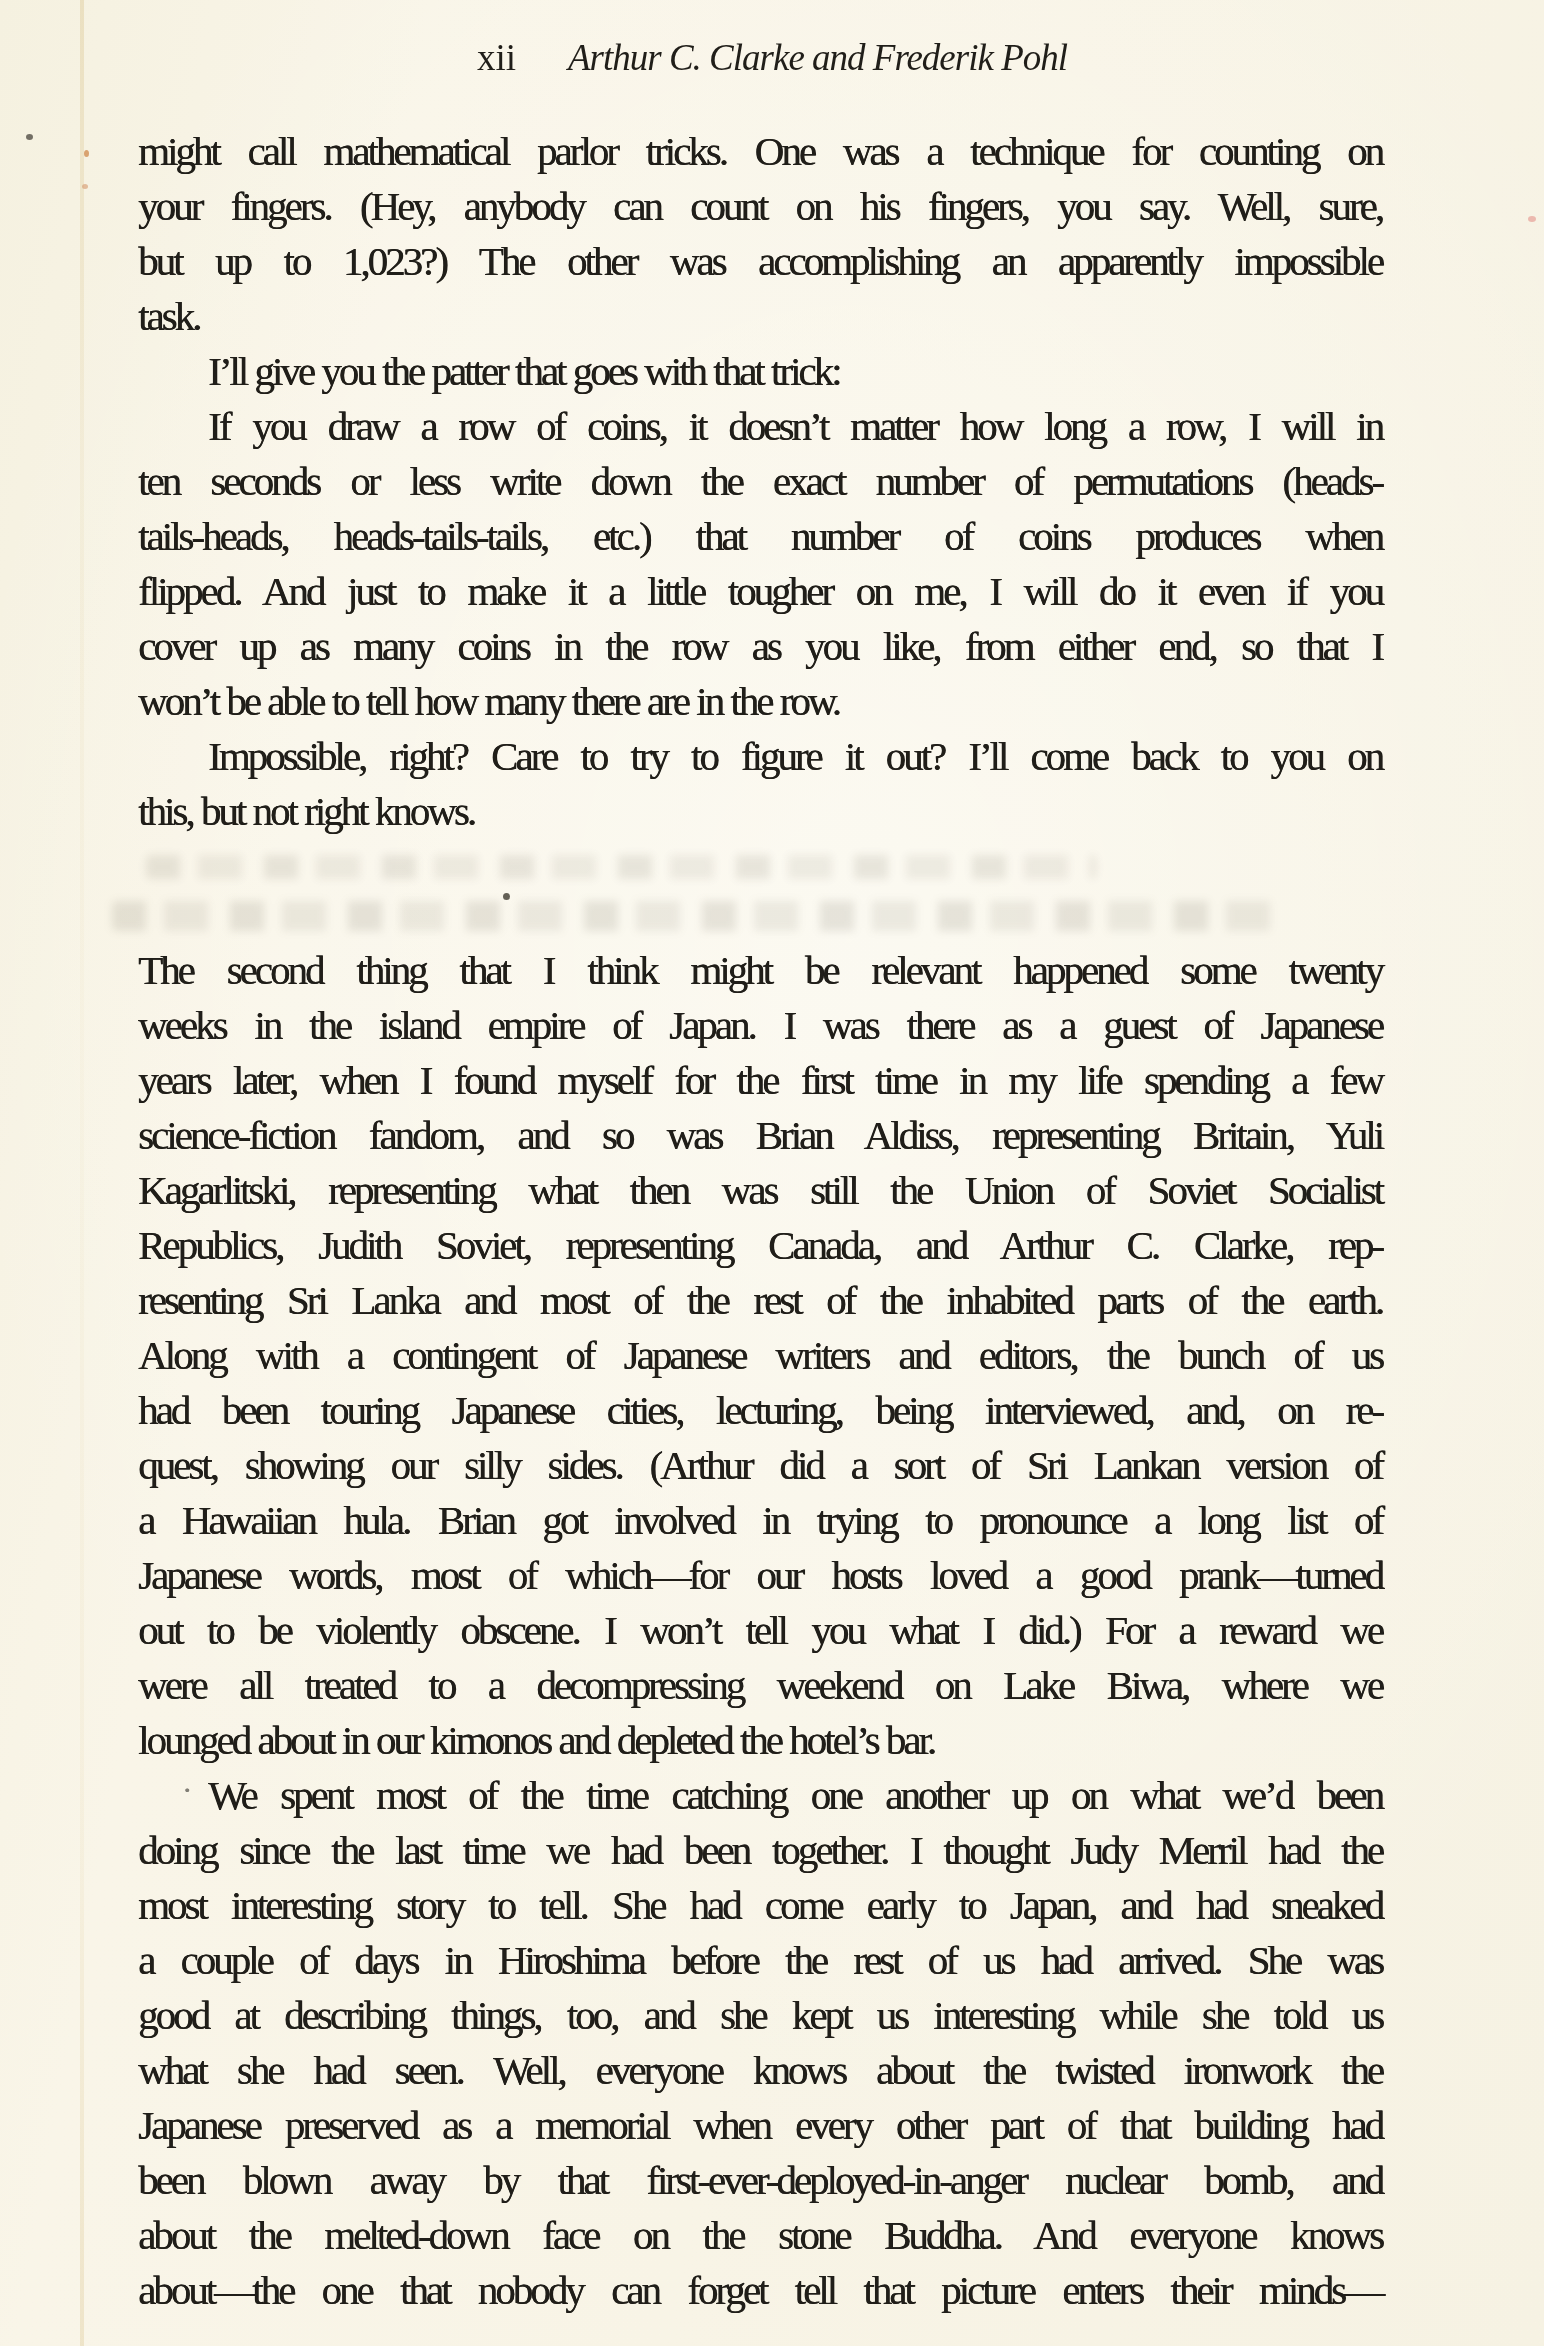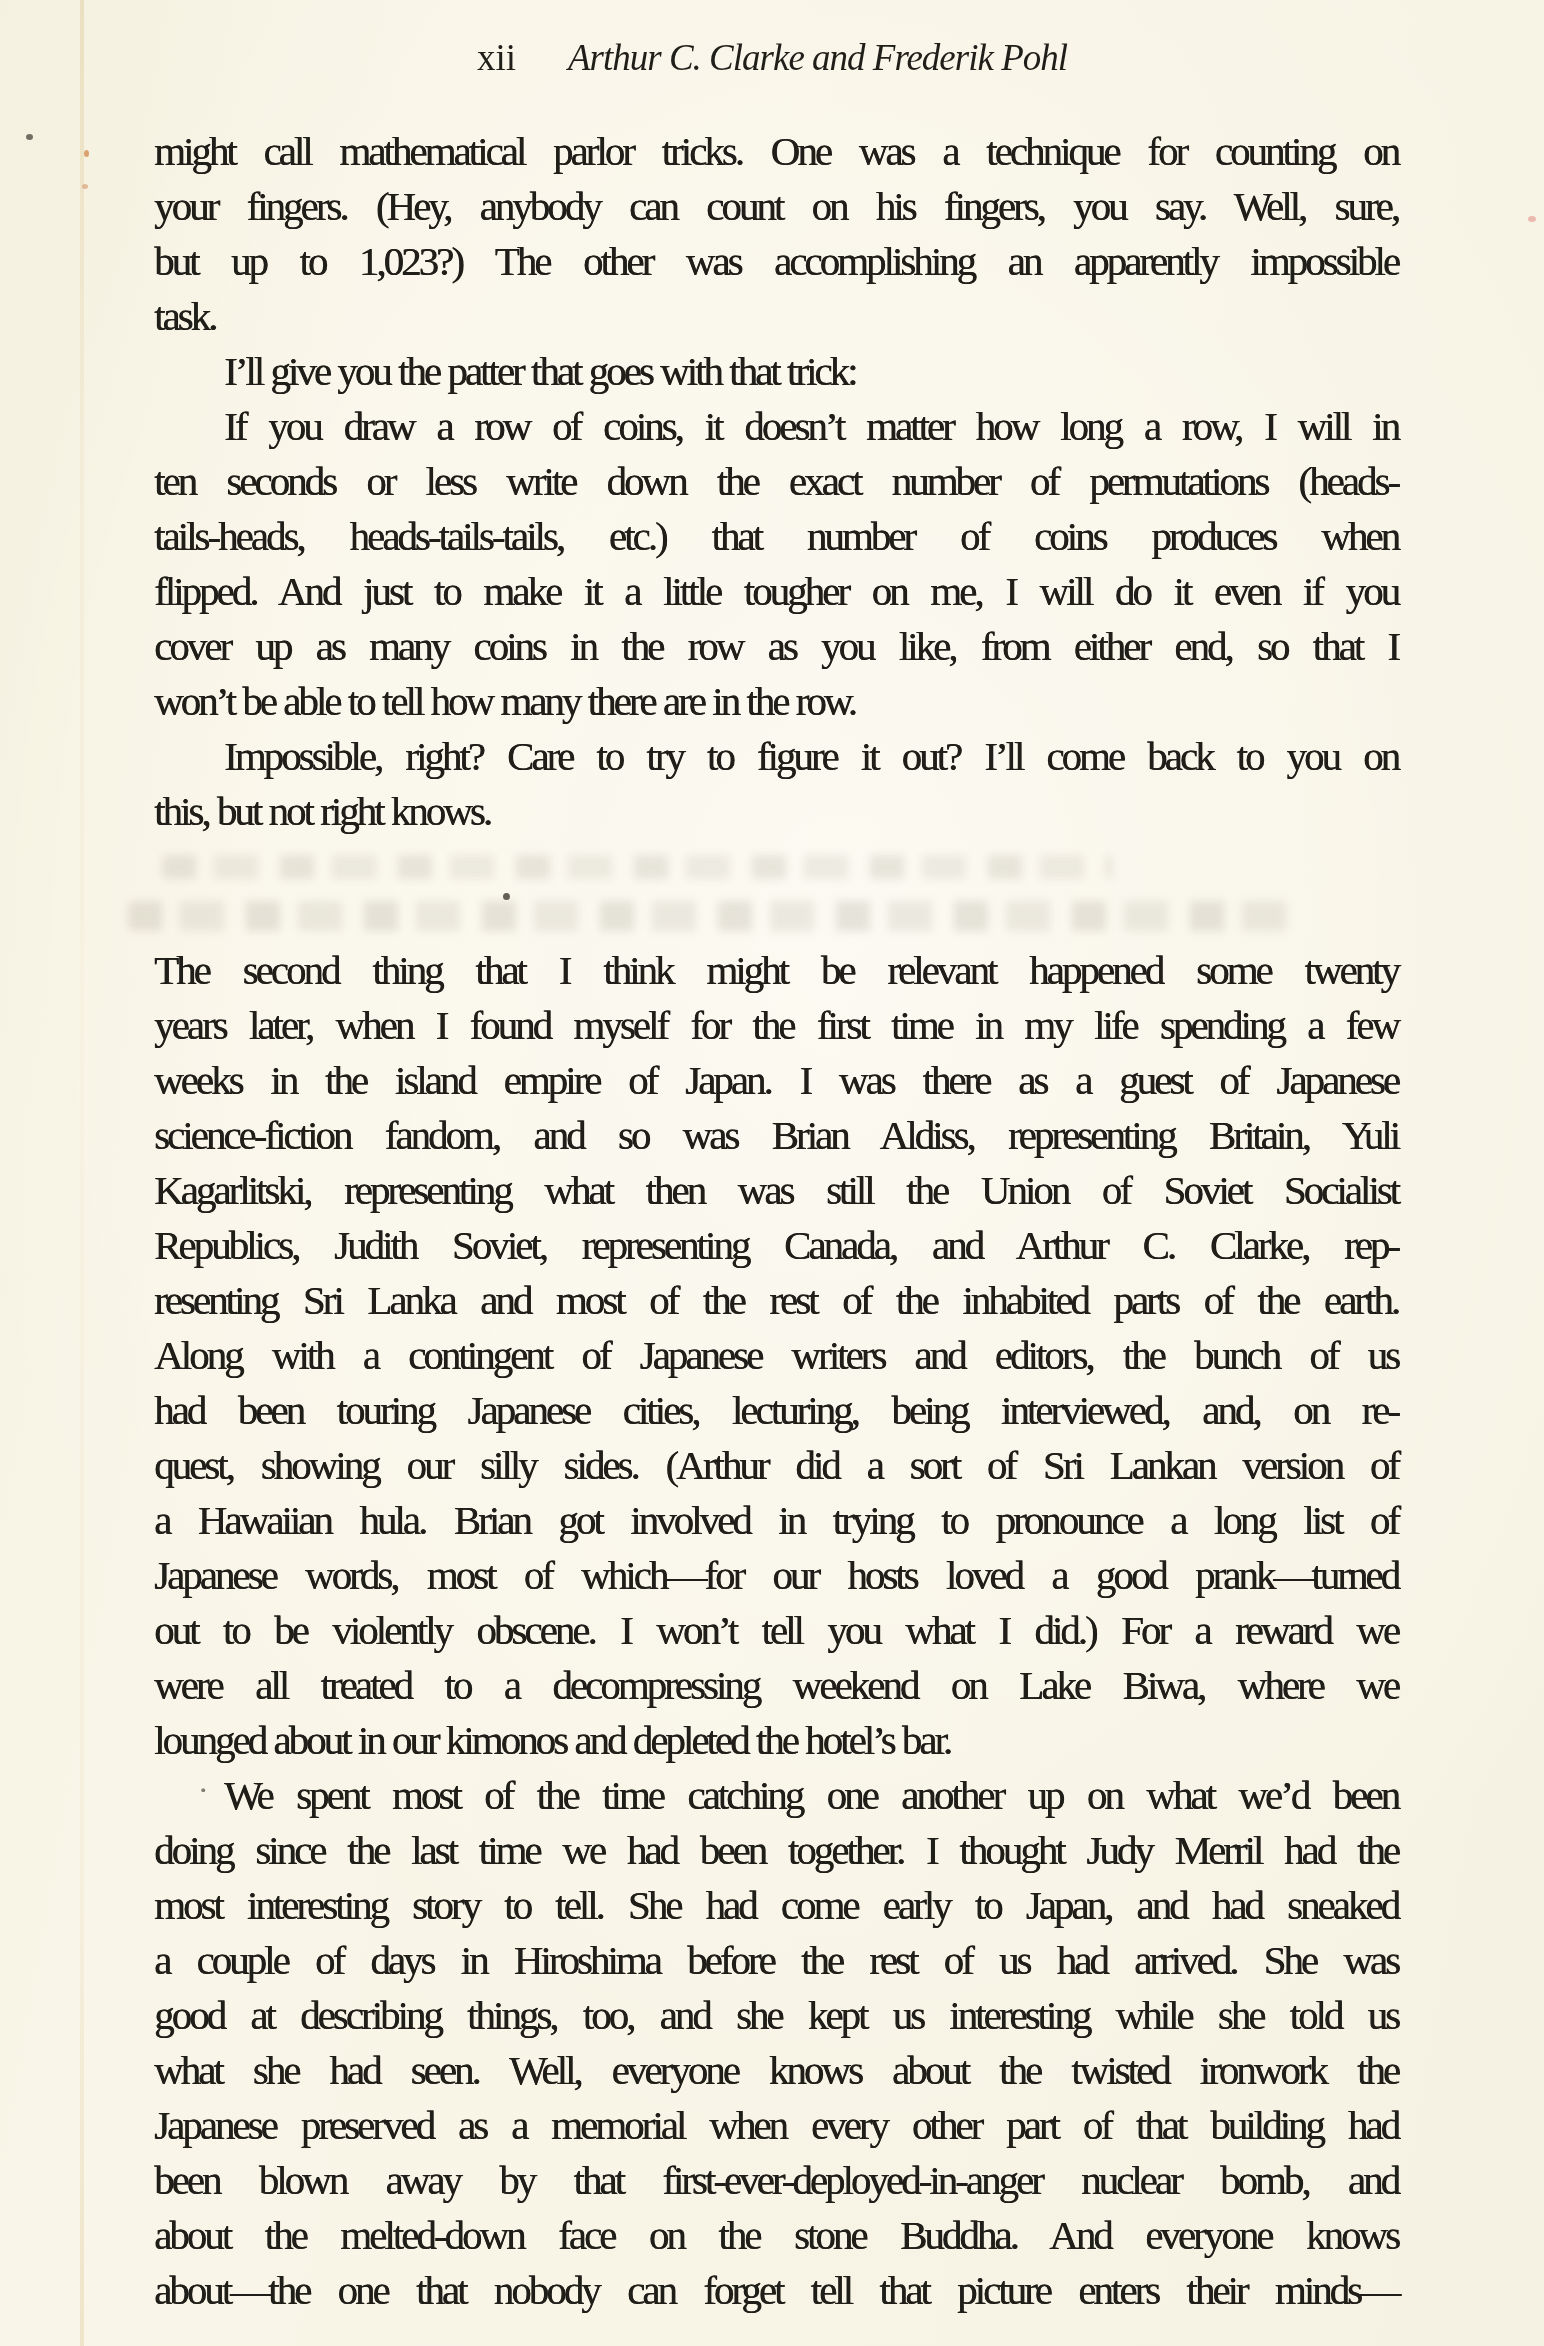--- a/index.html
+++ b/index.html
@@ -17,21 +17,21 @@
   .header{
     position:absolute;top:36px;left:0;width:100%;
     text-align:center;
     font-size:37px;letter-spacing:-1px;
     white-space:nowrap;
   }
   .header .folio{margin-right:52px;letter-spacing:0;}
   .header .running-title{font-style:italic;}
   
   .text-block{
-    position:absolute;left:154px;top:124px;width:1244px;
+    position:absolute;left:138px;top:124px;width:1244px;
     font-size:41px;line-height:55px;
     letter-spacing:-3px;
     word-spacing:1px;
     text-shadow:0.4px 0 currentColor;
   }
   .line{
     text-align:justify;
     text-align-last:justify;
     position:relative;
   }
@@ -108,22 +108,22 @@
       <div class="para">
         <div class="line indent">Impossible, right? Care to try to figure it out? I’ll come back to you on</div>
         <div class="line last">this, but not right knows.</div>
       </div>
       <div class="section-spacer">
         <div class="ghost g1"></div>
         <div class="ghost g2"></div>
       </div>
       <div class="para">
         <div class="line">The second thing that I think might be relevant happened some twenty</div>
+        <div class="line">weeks in the island empire of Japan. I was there as a guest of Japanese</div>
         <div class="line">years later, when I found myself for the first time in my life spending a few</div>
-        <div class="line">weeks in the island empire of Japan. I was there as a guest of Japanese</div>
         <div class="line">science-fiction fandom, and so was Brian Aldiss, representing Britain, Yuli</div>
         <div class="line">Kagarlitski, representing what then was still the Union of Soviet Socialist</div>
         <div class="line">Republics, Judith Soviet, representing Canada, and Arthur C. Clarke, rep-</div>
         <div class="line">resenting Sri Lanka and most of the rest of the inhabited parts of the earth.</div>
         <div class="line">Along with a contingent of Japanese writers and editors, the bunch of us</div>
         <div class="line">had been touring Japanese cities, lecturing, being interviewed, and, on re-</div>
         <div class="line">quest, showing our silly sides. (Arthur did a sort of Sri Lankan version of</div>
         <div class="line">a Hawaiian hula. Brian got involved in trying to pronounce a long list of</div>
         <div class="line">Japanese words, most of which—for our hosts loved a good prank—turned</div>
         <div class="line">out to be violently obscene. I won’t tell you what I did.) For a reward we</div>

